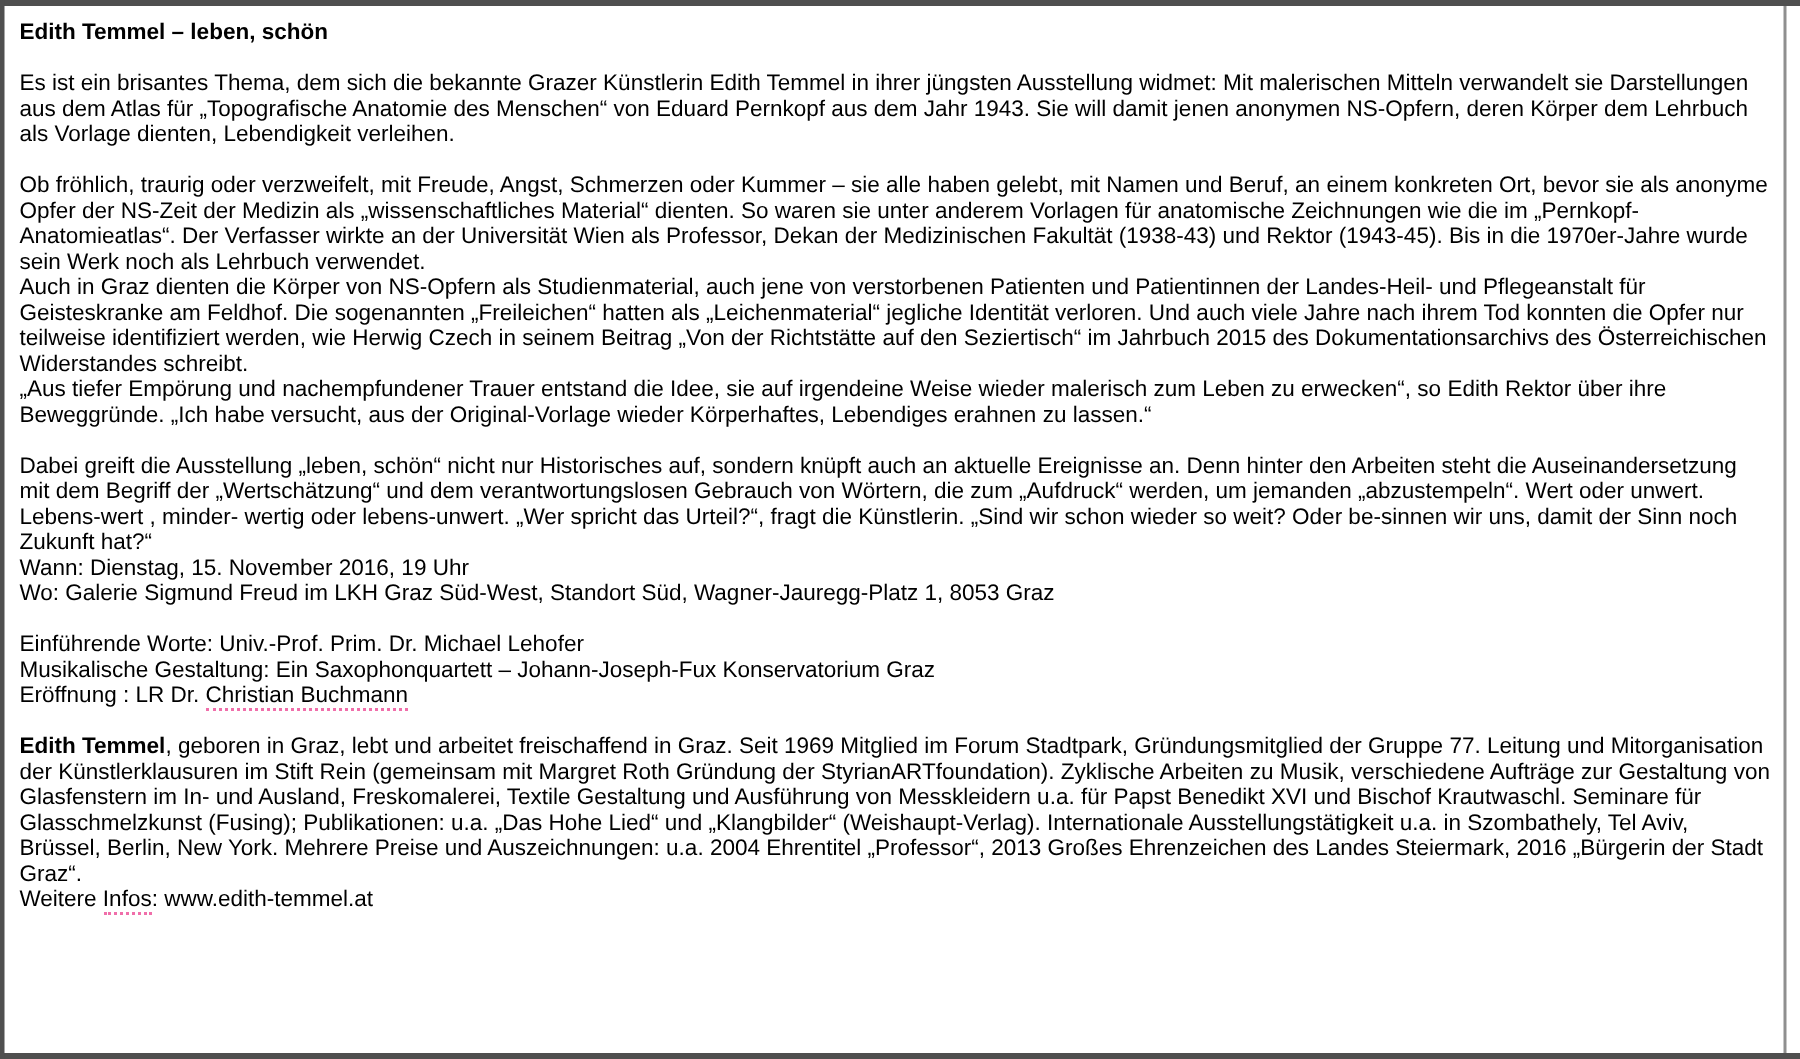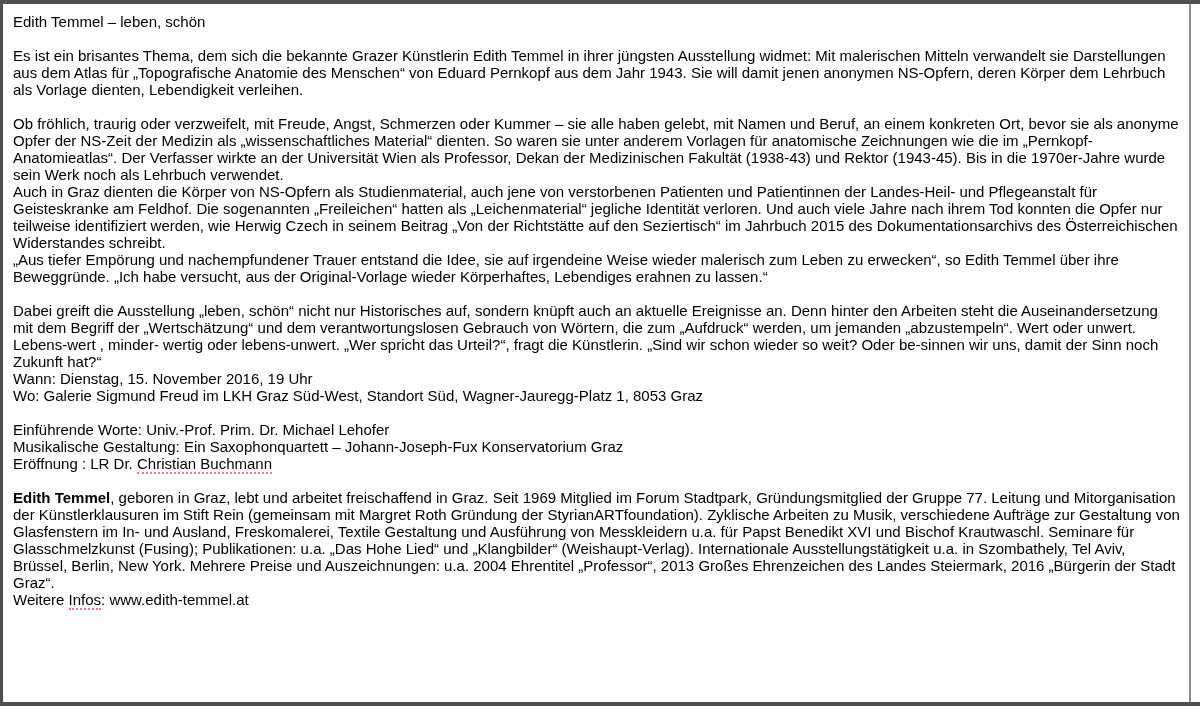--- a/index.html
+++ b/index.html
@@ -18,37 +18,37 @@
   .right-edge {
     position:absolute; top:0; bottom:0; left:1186px; width:2px;
     background:#8f8f8f;
   }
   .doc {
     position:absolute; top:0; left:0; right:14px; bottom:0;
     padding:9px 4px 0 10px;
     overflow:hidden;
   }
   p { margin:0; }
-  .bold { font-weight:normal; }
+  .bold { font-weight:bold; }
   .gap { margin-top:17px; }
   .squiggle { border-bottom:2px dotted #f06eaa; }
 </style>
 </head>
 <body>
 
 <div class="page">
   <div class="doc">
 
     <p class="bold">Edith Temmel – leben, schön</p>
 
     <p class="gap">Es ist ein brisantes Thema, dem sich die bekannte Grazer Künstlerin Edith Temmel in ihrer jüngsten Ausstellung widmet: Mit malerischen Mitteln verwandelt sie Darstellungen aus dem Atlas für „Topografische Anatomie des Menschen“ von Eduard Pernkopf aus dem Jahr 1943. Sie will damit jenen anonymen NS-Opfern, deren Körper dem Lehrbuch als Vorlage dienten, Lebendigkeit verleihen.</p>
 
     <p class="gap">Ob fröhlich, traurig oder verzweifelt, mit Freude, Angst, Schmerzen oder Kummer – sie alle haben gelebt, mit Namen und Beruf, an einem konkreten Ort, bevor sie als anonyme Opfer der NS-Zeit der Medizin als „wissenschaftliches Material“ dienten. So waren sie unter anderem Vorlagen für anatomische Zeichnungen wie die im „Pernkopf-Anatomieatlas“. Der Verfasser wirkte an der Universität Wien als Professor, Dekan der Medizinischen Fakultät (1938-43) und Rektor (1943-45). Bis in die 1970er-Jahre wurde sein Werk noch als Lehrbuch verwendet.</p>
     <p>Auch in Graz dienten die Körper von NS-Opfern als Studienmaterial, auch jene von verstorbenen Patienten und Patientinnen der Landes-Heil- und Pflegeanstalt für Geisteskranke am Feldhof. Die sogenannten „Freileichen“ hatten als „Leichenmaterial“ jegliche Identität verloren. Und auch viele Jahre nach ihrem Tod konnten die Opfer nur teilweise identifiziert werden, wie Herwig Czech in seinem Beitrag „Von der Richtstätte auf den Seziertisch“ im Jahrbuch 2015 des Dokumentationsarchivs des Österreichischen Widerstandes schreibt.</p>
-    <p>„Aus tiefer Empörung und nachempfundener Trauer entstand die Idee, sie auf irgendeine Weise wieder malerisch zum Leben zu erwecken“, so Edith Temmel über ihre Beweggründe. „Ich habe versucht, aus der Original-Vorlage wieder Körperhaftes, Lebendiges erahnen zu lassen.“</p>
+    <p>„Aus tiefer Empörung und nachempfundener Trauer entstand die Idee, sie auf irgendeine Weise wieder malerisch zum Leben zu erwecken“, so Edith Rektor über ihre Beweggründe. „Ich habe versucht, aus der Original-Vorlage wieder Körperhaftes, Lebendiges erahnen zu lassen.“</p>
 
     <p class="gap">Dabei greift die Ausstellung „leben, schön“ nicht nur Historisches auf, sondern knüpft auch an aktuelle Ereignisse an. Denn hinter den Arbeiten steht die Auseinandersetzung mit dem Begriff der „Wertschätzung“ und dem verantwortungslosen Gebrauch von Wörtern, die zum „Aufdruck“ werden, um jemanden „abzustempeln“. Wert oder unwert. Lebens-wert , minder- wertig oder lebens-unwert. „Wer spricht das Urteil?“, fragt die Künstlerin. „Sind wir schon wieder so weit? Oder be-sinnen wir uns, damit der Sinn noch Zukunft hat?“</p>
 
     <p>Wann: Dienstag, 15. November 2016, 19 Uhr</p>
     <p>Wo: Galerie Sigmund Freud im LKH Graz Süd-West, Standort Süd, Wagner-Jauregg-Platz 1, 8053 Graz</p>
 
     <p class="gap">Einführende Worte: Univ.-Prof. Prim. Dr. Michael Lehofer</p>
     <p>Musikalische Gestaltung: Ein Saxophonquartett – Johann-Joseph-Fux Konservatorium Graz</p>
     <p>
       <span>Eröffnung : LR Dr. </span><span class="squiggle">Christian Buchmann</span>

